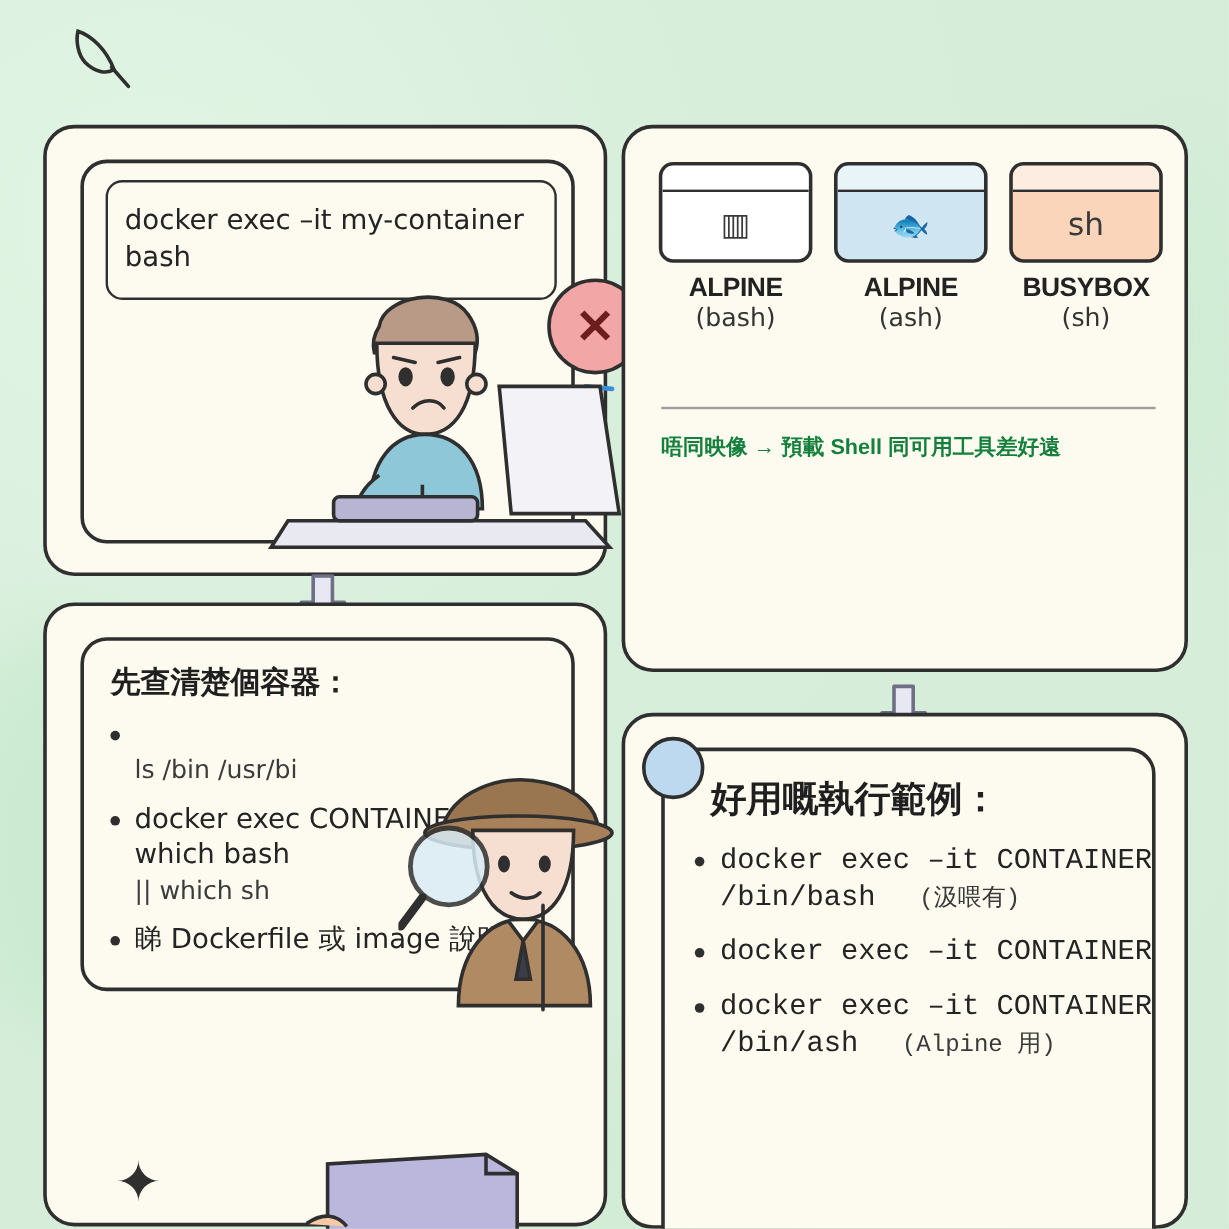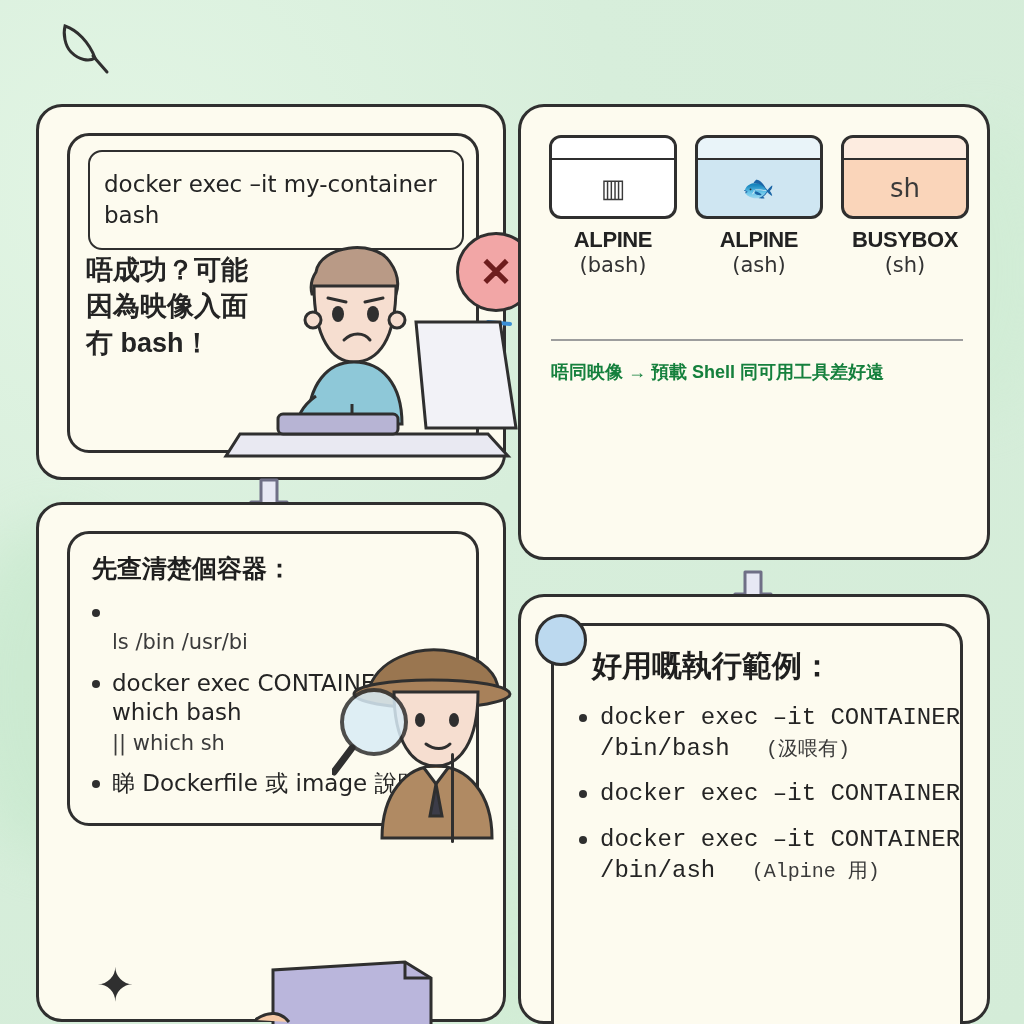--- a/index.html
+++ b/index.html
@@ -389,21 +389,20 @@
         <path d="M96 168 C82 178, 76 190, 78 200 L132 200 L132 176" fill="#8ec8d8" stroke="#2f2f2f" stroke-width="3"></path>
 
         <path d="M196 94 L280 94 L296 200 L206 200 Z" fill="#f2f2f7" stroke="#2f2f2f" stroke-width="3"></path>
 
         <path d="M20 206 L268 206 L288 228 L6 228 Z" fill="#e9e9f2" stroke="#2f2f2f" stroke-width="3"></path>
 
         <rect x="58" y="186" width="120" height="20" rx="5" fill="#b7b4d4" stroke="#2f2f2f" stroke-width="3"></rect>
       </svg>
 
       <div class="red-x">✕</div>
-      <div class="fail-text">唔成功？可能因為映像入面冇 bash！</div>
     </div>
   </div>
 
   <svg class="arrow" id="arrow-left" viewBox="0 0 40 44">
     <path d="M12 2 L28 2 L28 24 L38 24 L20 42 L2 24 L12 24 Z" fill="#e7e8f4" stroke="#6f6f86" stroke-width="3" stroke-linejoin="round"></path>
   </svg>
 
   <div class="card" id="card-left-bottom">
     <div class="inner-card" id="left-bottom-inner">
       <div class="lb-title">先查清楚個容器：</div>

